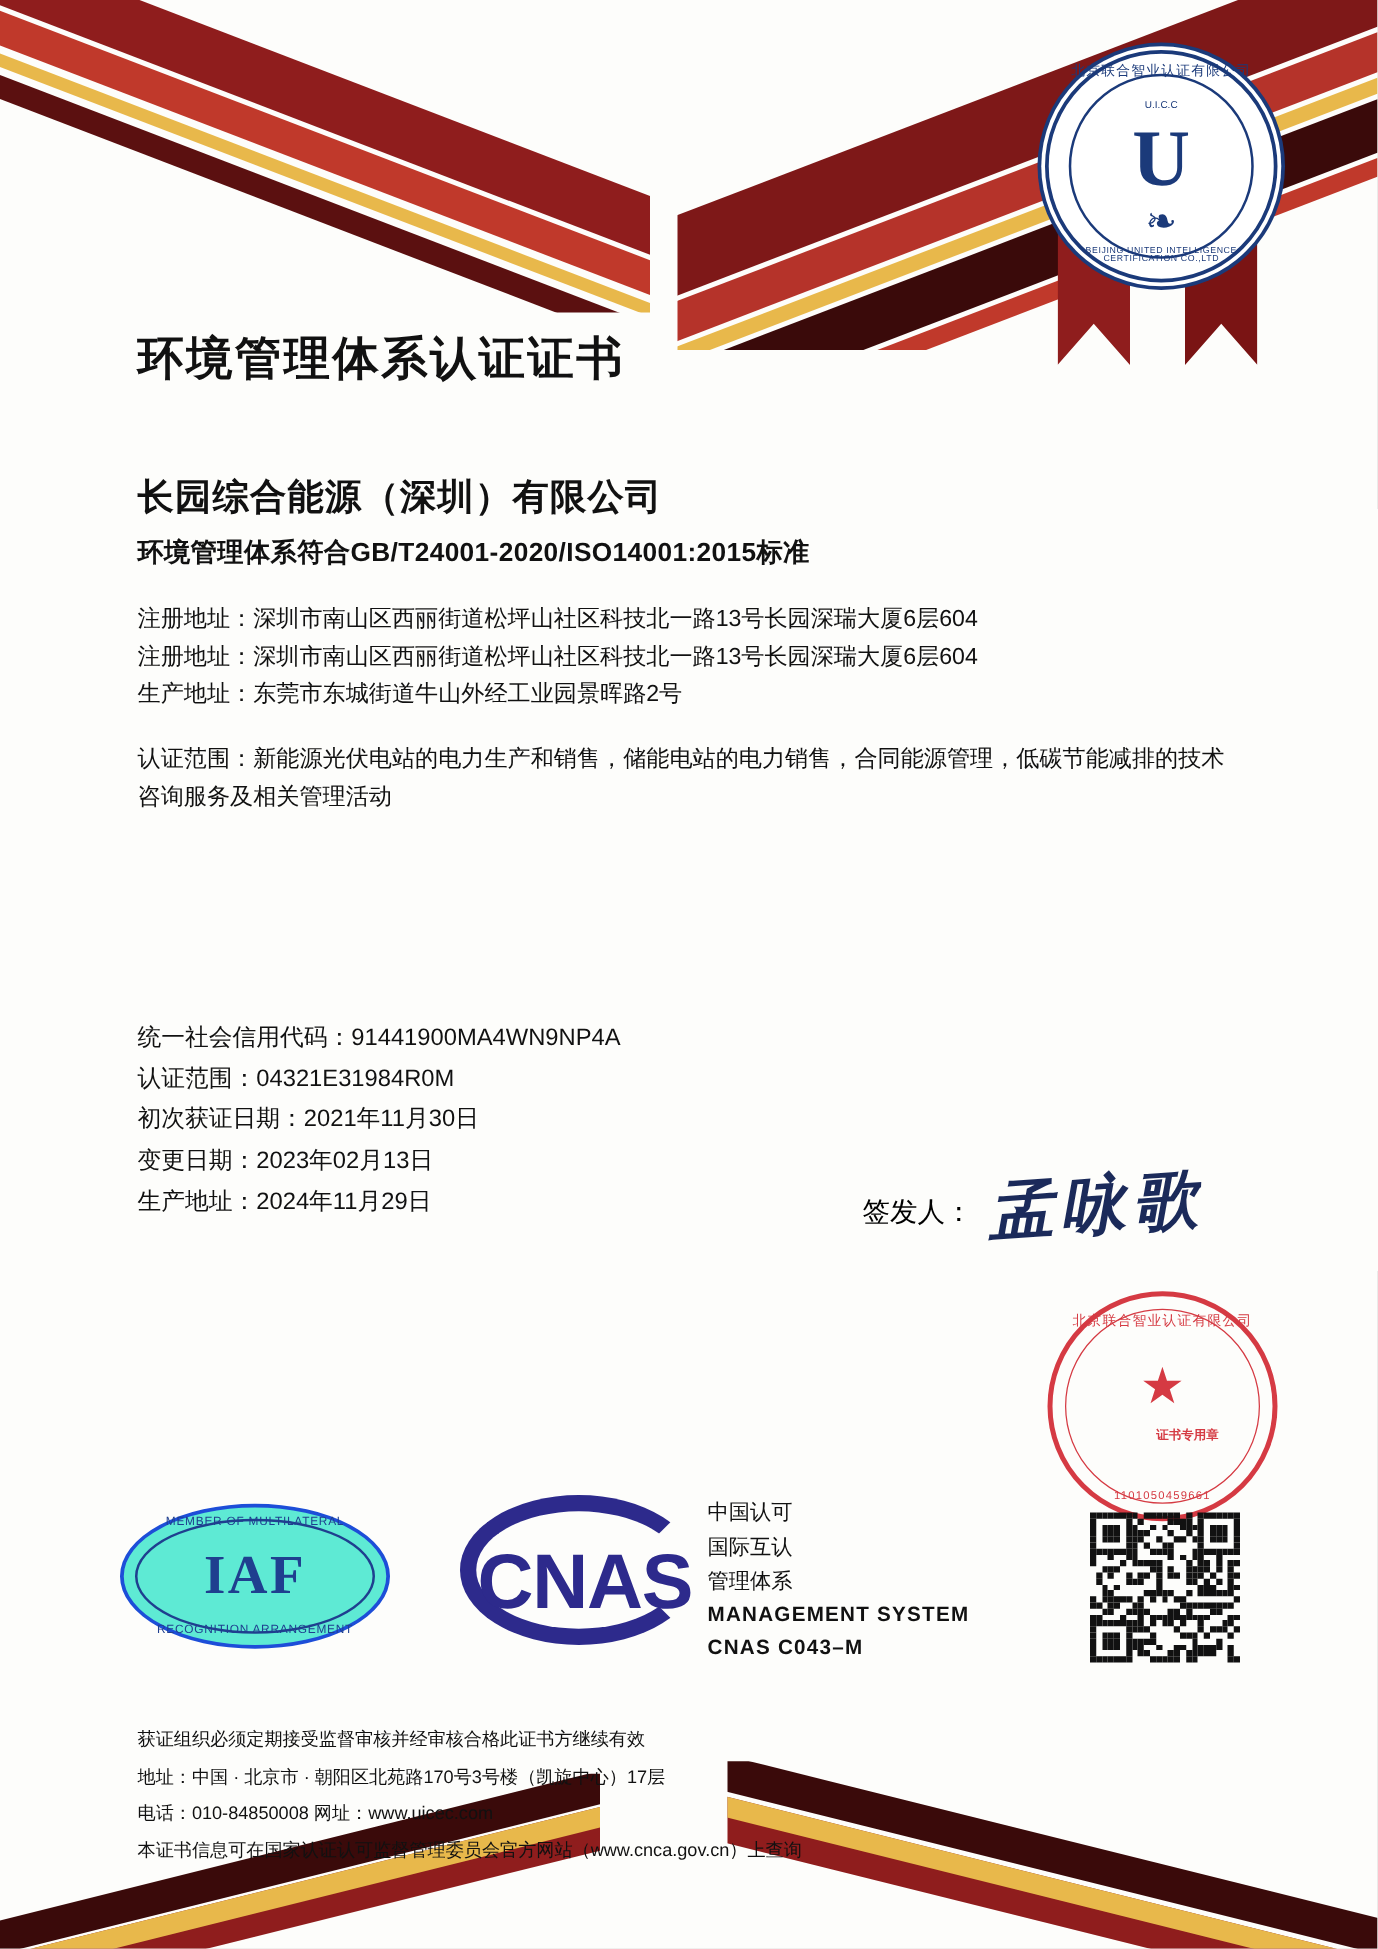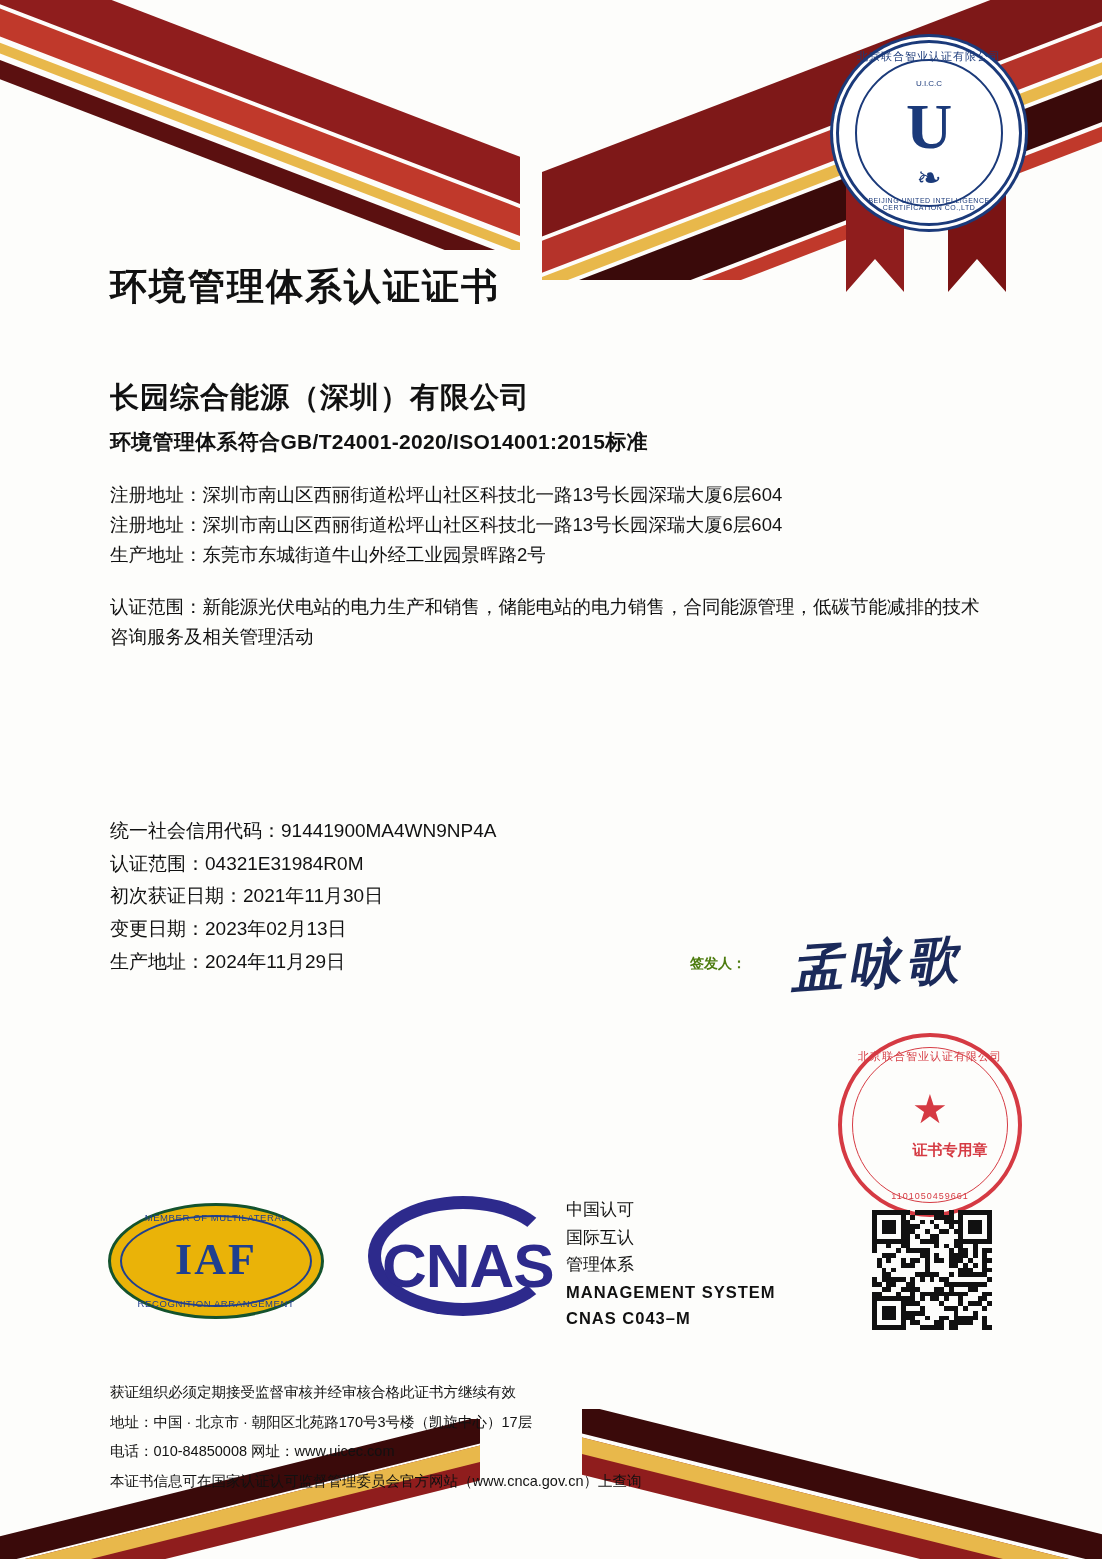--- a/index.html
+++ b/index.html
@@ -56,37 +56,37 @@
   
   .content{position:absolute;left:110px;top:262px;width:880px;color:#111;}
   h1.title{font-size:37px;font-weight:700;margin:0 0 66px 0;letter-spacing:2px;}
   .company{font-size:29px;font-weight:700;margin:0 0 10px 0;letter-spacing:1px;}
   .standard{font-size:21px;font-weight:700;margin:0 0 24px 0;letter-spacing:.3px;}
   .addr{font-size:18.5px;line-height:1.62;margin:0;}
   .scope{font-size:18.5px;line-height:1.62;margin:22px 0 0 0;}
 
   .codes{position:absolute;left:110px;top:815px;width:620px;font-size:19px;line-height:1.72;color:#111;}
 
-  .sign-label{position:absolute;left:690px;top:955px;font-size:14px;color:#4d7c0f;font-weight:bold;}
+  .sign-label{position:absolute;left:690px;top:955px;font-size:22px;color:#000000;}
   .signature{position:absolute;left:790px;top:930px;font-size:52px;color:#1b2a5a;
              font-family:"Liberation Serif",serif;font-style:italic;font-weight:700;
              letter-spacing:6px;transform:rotate(-4deg);}
 
   
   .stamp{position:absolute;left:838px;top:1033px;width:176px;height:176px;border-radius:50%;
          border:4px solid #d0202a;color:#d0202a;opacity:.88;}
   .stamp-in{position:absolute;inset:10px;border-radius:50%;border:1px solid #d0202a;}
   .stamp-star{position:absolute;top:52px;left:0;right:0;text-align:center;font-size:40px;line-height:1;}
-  .stamp-text{position:absolute;top:104px;left:0;right:0;text-align:center;font-size:15px;font-weight:700;padding-left:40px;}
+  .stamp-text{position:absolute;top:104px;left:0;right:0;text-align:center;font-size:10px;font-weight:700;padding-left:40px;}
   .stamp-top{position:absolute;top:12px;left:0;right:0;text-align:center;font-size:11px;letter-spacing:1px;}
   .stamp-num{position:absolute;bottom:12px;left:0;right:0;text-align:center;font-size:9px;letter-spacing:1px;}
 
   
-  .iaf{position:absolute;left:108px;top:1203px;width:210px;height:110px;border-radius:50%;
-       border:3px solid #14532d;color:#1f3f8f;background:#eab308;}
+  .iaf{position:absolute;left:96px;top:1203px;width:210px;height:110px;border-radius:50%;
+       border:3px solid #1d4ed8;color:#1f3f8f;background:#5eead4;}
   .iaf-in{position:absolute;inset:9px;border-radius:50%;border:2px solid #1f3f8f;}
   .iaf-txt{position:absolute;top:28px;left:0;right:0;text-align:center;font-size:44px;font-weight:700;
            letter-spacing:2px;font-family:"Liberation Serif",serif;}
   .iaf-top{position:absolute;top:6px;left:0;right:0;text-align:center;font-size:9.5px;letter-spacing:.6px;}
   .iaf-bot{position:absolute;bottom:7px;left:0;right:0;text-align:center;font-size:9.5px;letter-spacing:.6px;}
 
   .cnas{position:absolute;left:368px;top:1196px;width:190px;height:120px;color:#2d2a8c;}
   .cnas-arc{position:absolute;inset:0;border:13px solid #2d2a8c;border-radius:50%;
             border-right-color:transparent;border-top-color:#2d2a8c;}
   .cnas-txt{position:absolute;top:34px;left:14px;font-size:62px;font-weight:700;letter-spacing:-1px;

